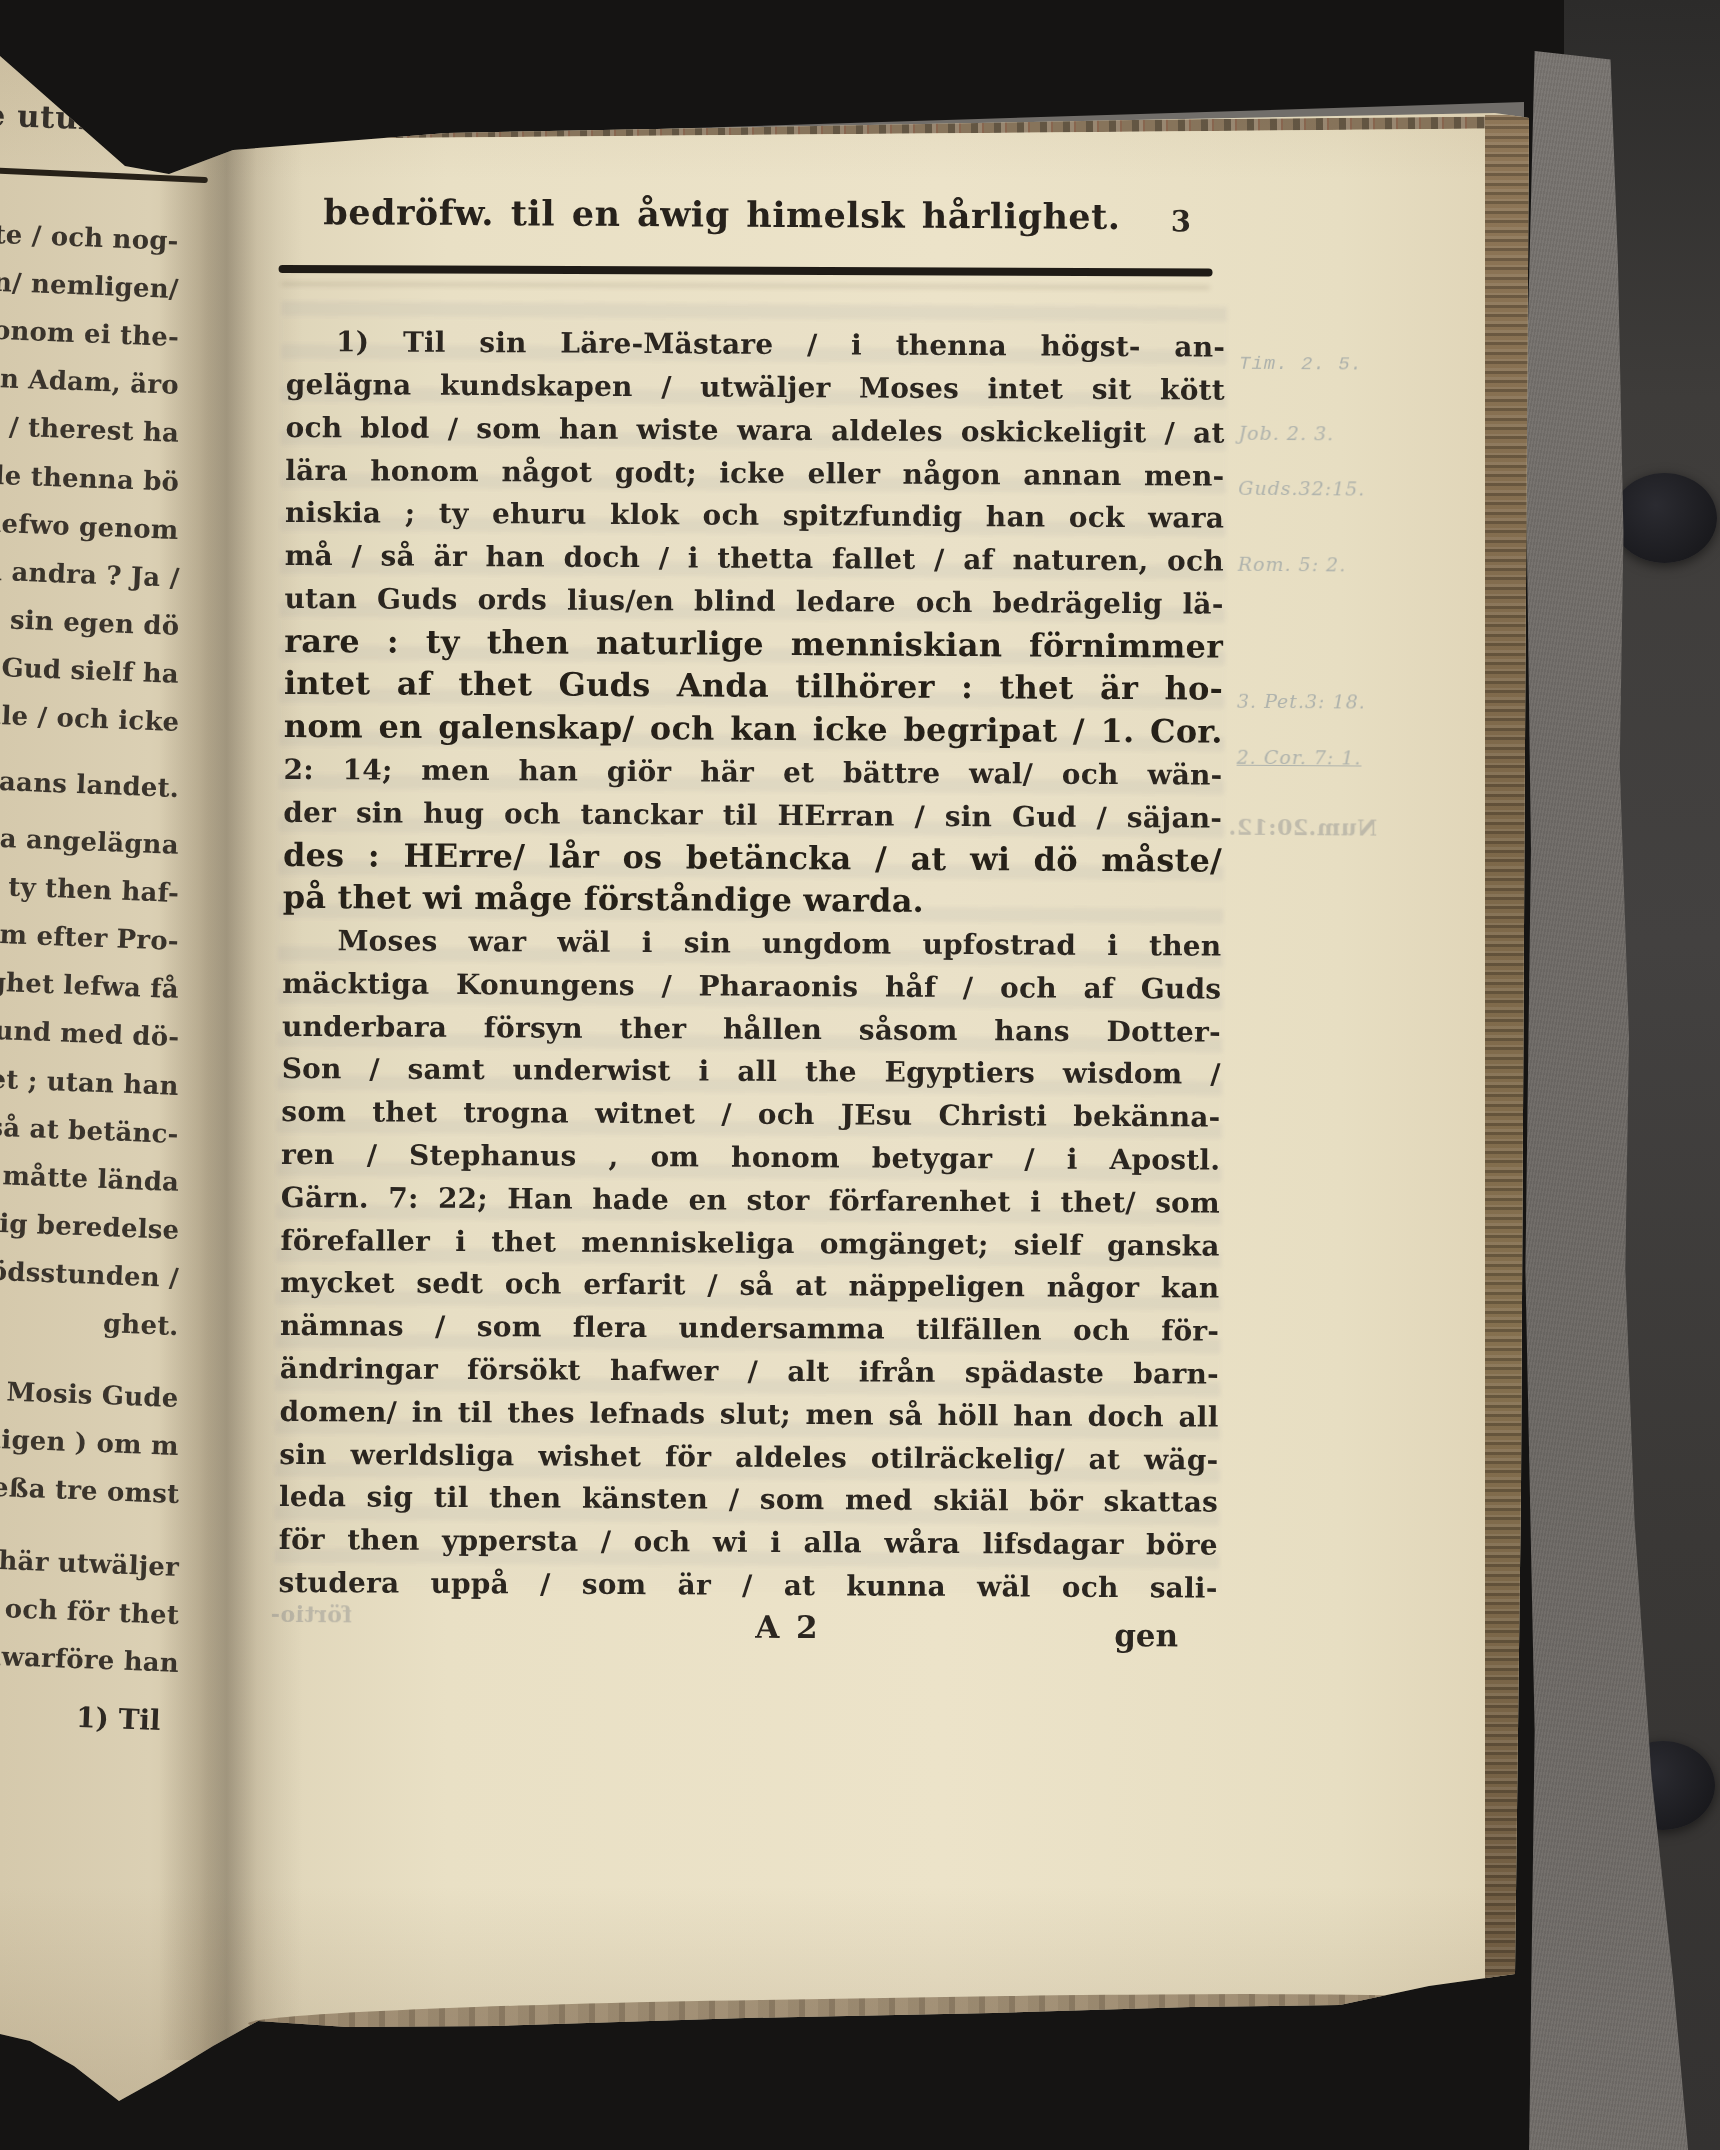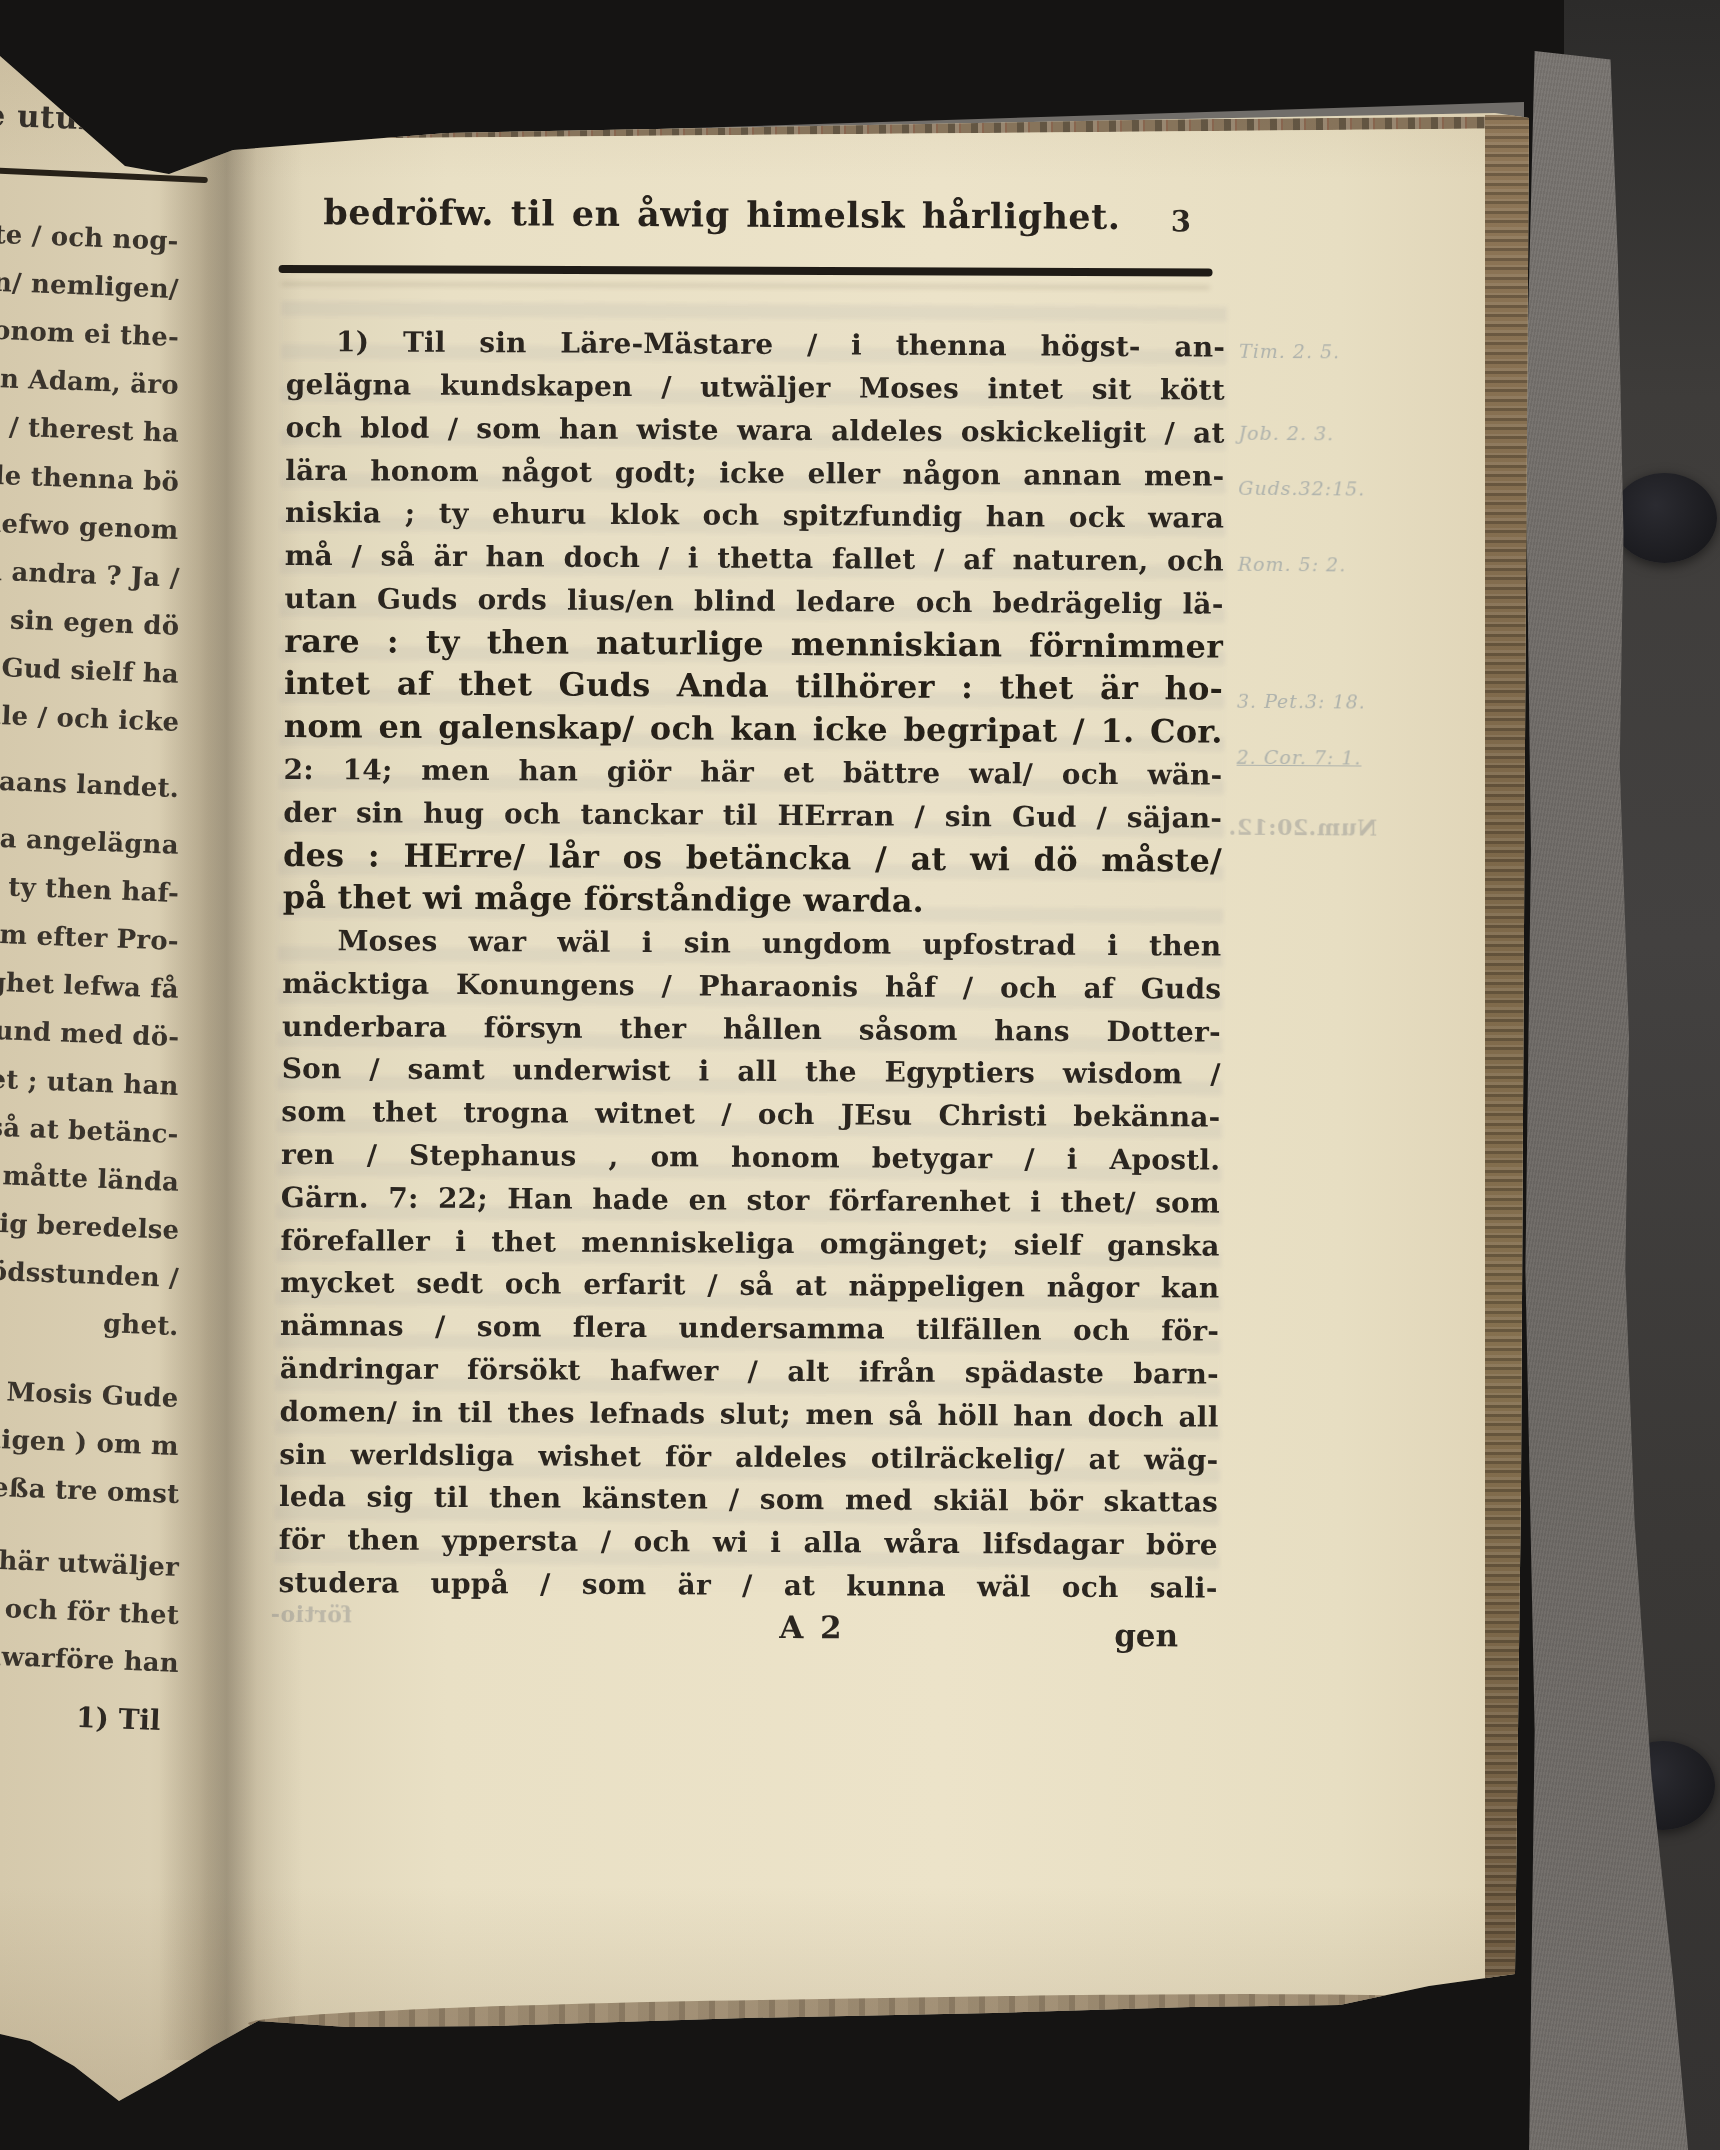--- a/index.html
+++ b/index.html
@@ -111,21 +111,21 @@
   }
   #body-lines{position:absolute;left:0;top:0;width:1720px;height:2151px;}
   .bline{
     position:absolute;left:287px;width:939px;height:45px;overflow:hidden;
     font:700 28px/43px "DejaVu Serif", serif;color:#2b2620;
     text-align:justify;text-align-last:justify;letter-spacing:0.2px;
   }
   .bline.big{font-size:32px;line-height:43px;color:#262119;}
   .bline.nojust{text-align-last:left;}
   #signature{
-    position:absolute;left:788px;top:1606px;white-space:nowrap;
+    position:absolute;left:764px;top:1606px;white-space:nowrap;
     font:700 31px/36px "DejaVu Serif", serif;color:#2b2620;letter-spacing:3px;
   }
   #catchword{
     position:absolute;left:1123px;top:1612px;white-space:nowrap;
     font:700 31px/36px "DejaVu Serif", serif;color:#2b2620;
   }
 
   
   #ghost-texture{
     position:absolute;left:282px;top:301px;width:946px;height:1286px;
@@ -235,21 +235,21 @@
           <div class="bline" style="top: 1433px;">sin werldsliga wishet för aldeles otilräckelig/ at wäg-</div>
           <div class="bline" style="top: 1475px;">leda sig til then känsten / som med skiäl bör skattas</div>
           <div class="bline" style="top: 1518px;">för then yppersta / och wi i alla wåra lifsdagar böre</div>
           <div class="bline" style="top: 1561px;">studera uppå / som är / at kunna wäl och sali-</div>
         </div>
 
       <div id="signature">A 2</div>
       <div id="catchword">gen</div>
 
       <div>
-          <div class="mnote" style="top: 334px;">Tim. 2. 5.</div>
+          <div class="mnote" style="top: 347px; font-family: Liberation Mono, monospace;">Tim. 2. 5.</div>
           <div class="mnote" style="top: 416px;">Job. 2. 3.</div>
           <div class="mnote" style="top: 471px;">Guds.32:15.</div>
           <div class="mnote" style="top: 547px;">Rom. 5: 2.</div>
           <div class="mnote" style="top: 684px;">3. Pet.3: 18.</div>
           <div class="mnote" style="top: 740px; text-decoration: underline;">2. Cor. 7: 1.</div>
         </div>
       <div>
           <div class="mirror" style="top: 808px; left: 1232px;">Num.20:12.</div>
           <div class="mirror" style="top: 1601px; left: 279px;">förtio-</div>
         </div>

